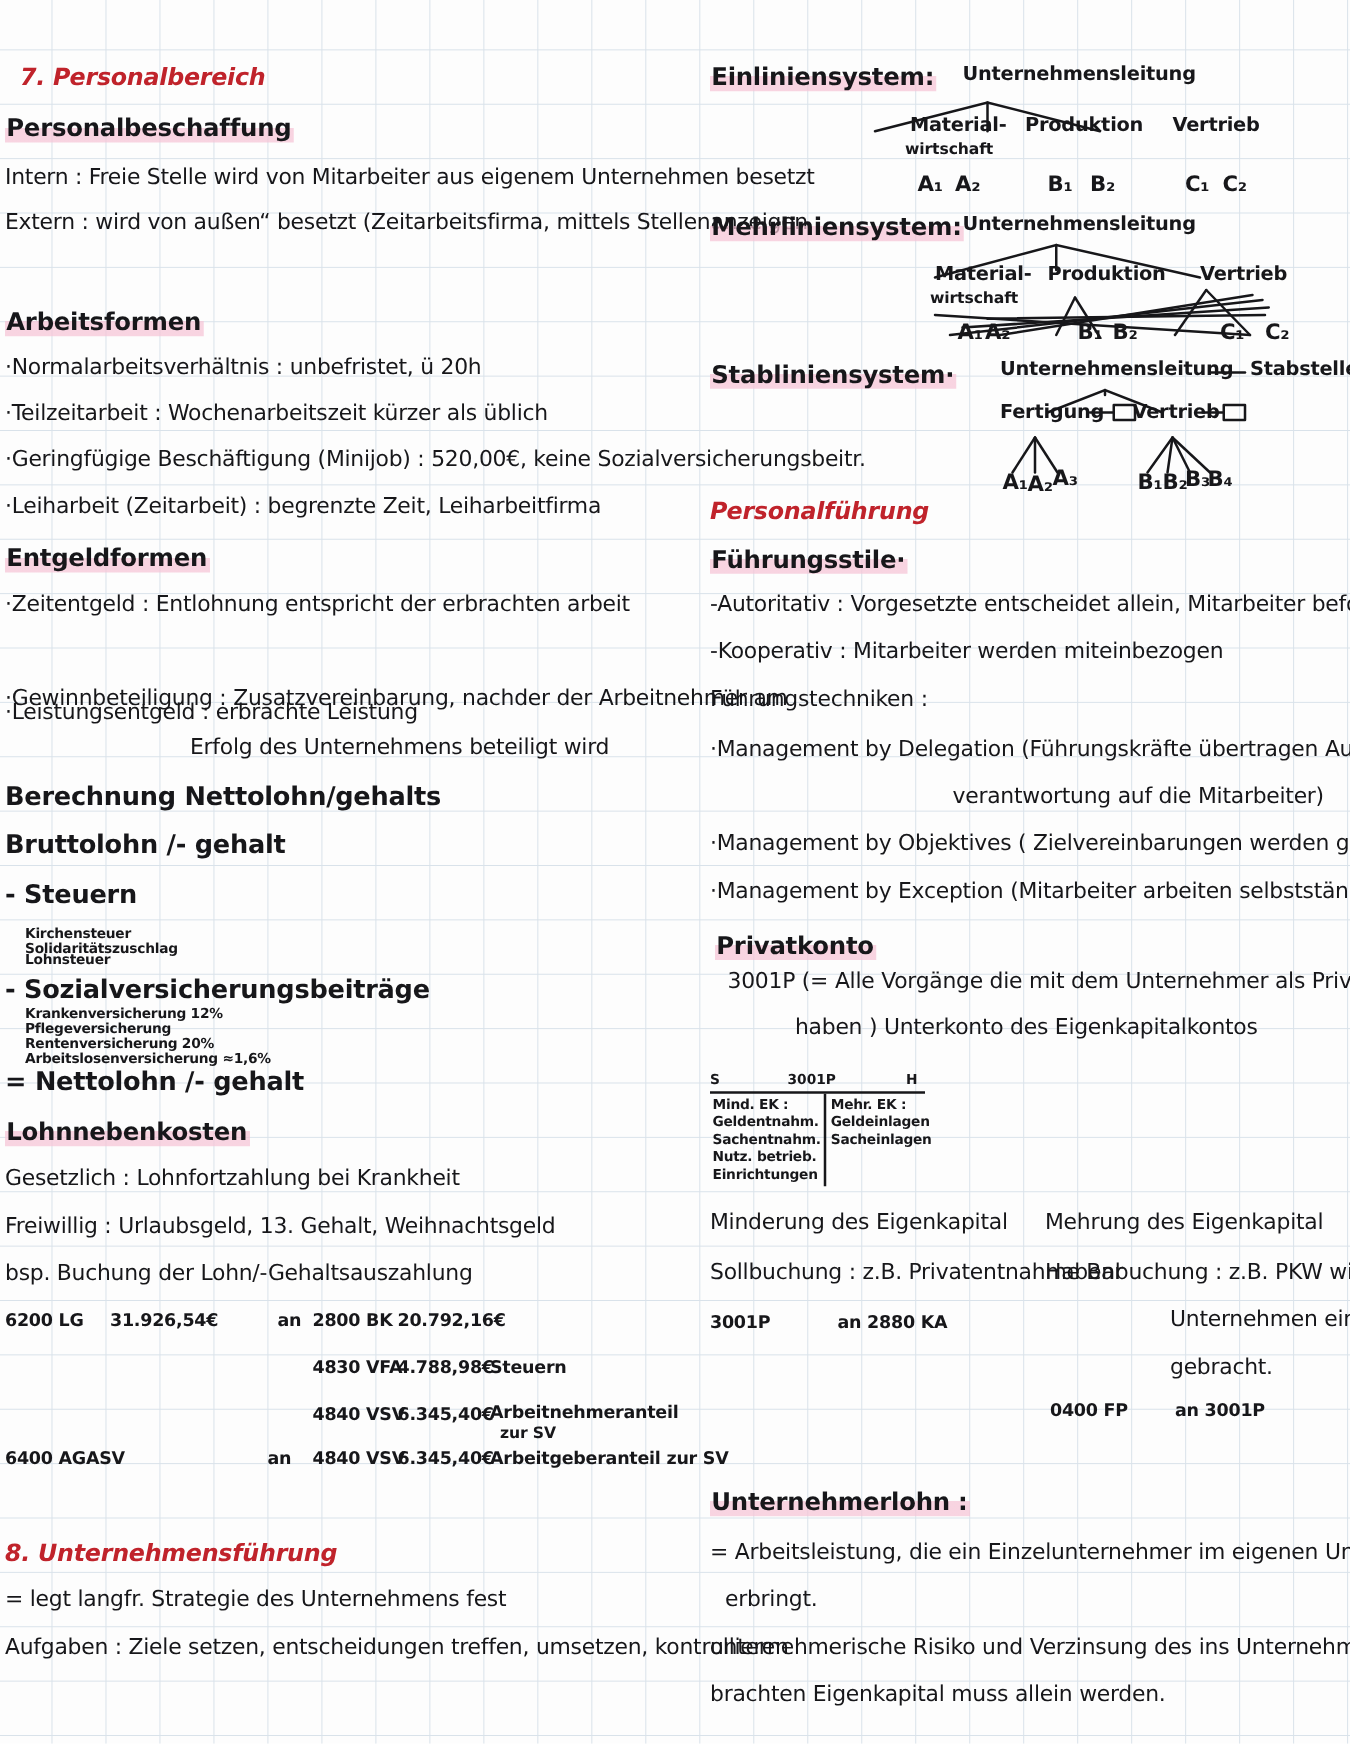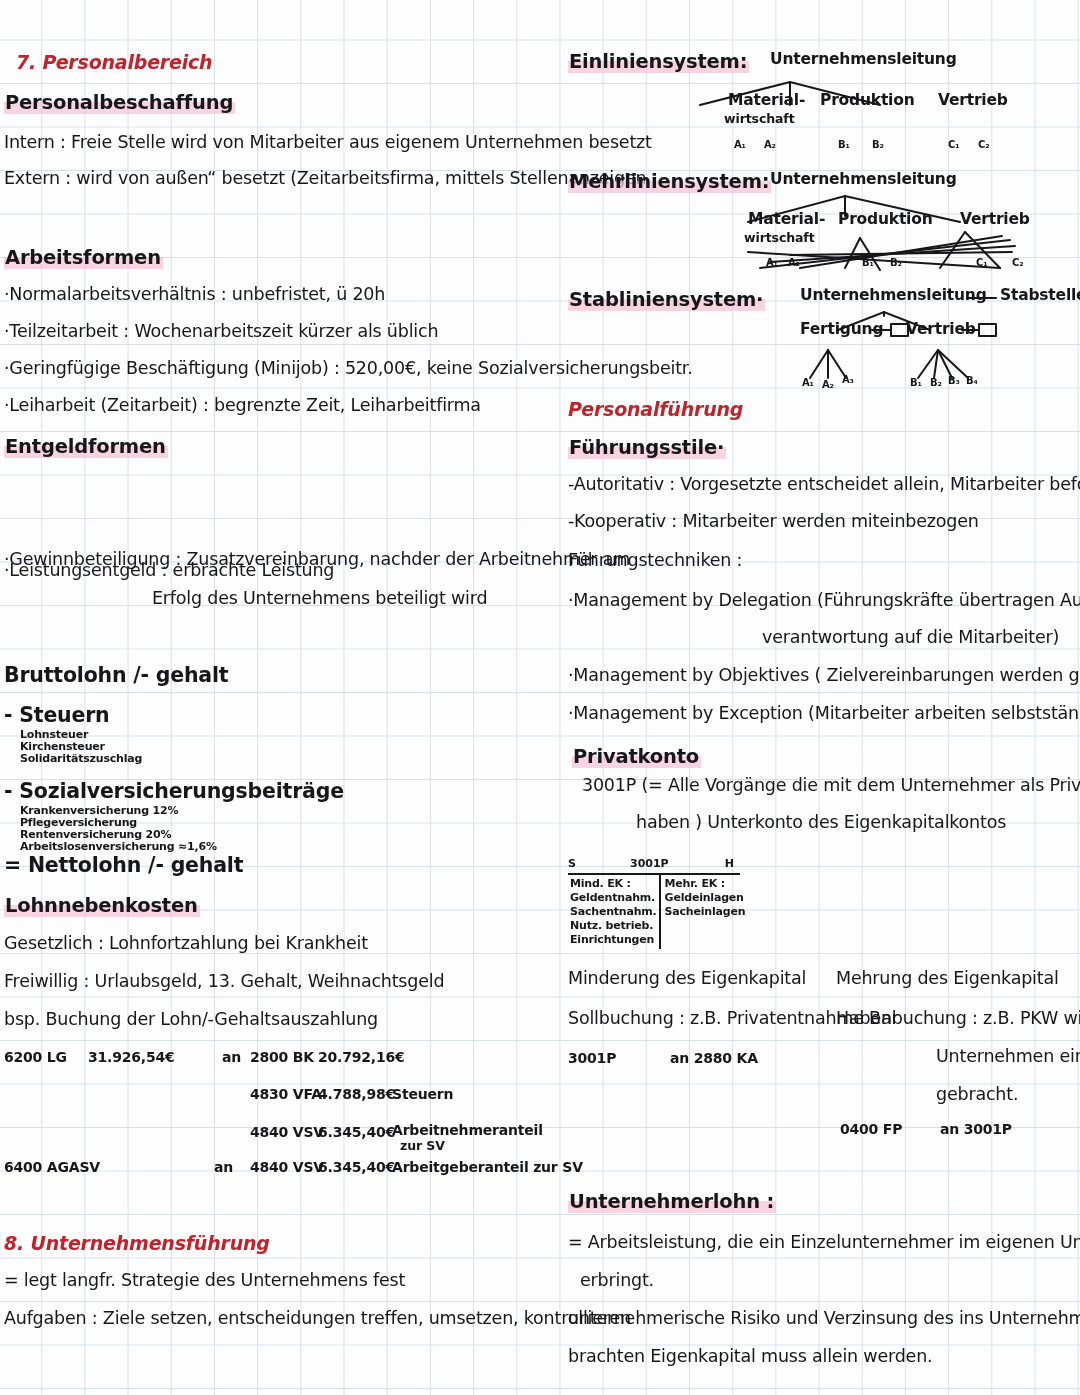--- a/index.html
+++ b/index.html
@@ -42,21 +42,21 @@
     color: #c0232b;
     font-size: 19px;
     font-weight: 600;
     font-style: italic;
   }
   .big { font-size: 20.5px; font-weight: 600; }
   .tiny { font-size: 12.5px; font-weight: 600; letter-spacing: -0.1px; }
   .mini { font-size: 11px; font-weight: 600; letter-spacing: -0.2px; }
   .sub { font-size: 14px; font-weight: 600; }
   .diagram-node { font-size: 15.5px; font-weight: 600; }
-  .leaf { font-size: 10px; font-weight: 700; }
+  .leaf { font-size: 17px; font-weight: 700; }
   svg.lines {
     position: absolute;
     overflow: visible;
     pointer-events: none;
   }
   svg.lines path, svg.lines line {
     stroke: #17171a;
     stroke-width: 2;
     fill: none;
     stroke-linecap: round;
@@ -93,28 +93,30 @@
 
   <div class="t head" style="left:4px; top:248px;"><span class="hl">Arbeitsformen</span></div>
 
   <div class="t body-txt" style="left:4px; top:286px;">·Normalarbeitsverhältnis : unbefristet, ü 20h</div>
   <div class="t body-txt" style="left:4px; top:323px;">·Teilzeitarbeit : Wochenarbeitszeit kürzer als üblich</div>
   <div class="t body-txt" style="left:4px; top:360px;">·Geringfügige Beschäftigung (Minijob)  : 520,00€, keine Sozialversicherungsbeitr.</div>
   <div class="t body-txt" style="left:4px; top:397px;">·Leiharbeit (Zeitarbeit) : begrenzte Zeit, Leiharbeitfirma</div>
 
   <div class="t head" style="left:4px; top:437px;"><span class="hl">Entgeldformen</span></div>
 
+  <div class="t body-txt" style="left:4px; top:476px;">·Zeitentgeld : Entlohnung entspricht der erbrachten arbeit</div>
   <div class="t body-txt" style="left:4px; top:514px;margin-top:48px;">·Leistungsentgeld : erbrachte Leistung</div>
   <div class="t body-txt" style="left:4px; top:551px;">·Gewinnbeteiligung : Zusatzvereinbarung, nachder der Arbeitnehmer am</div>
   <div class="t body-txt" style="left:152px; top:590px;">Erfolg des Unternehmens beteiligt wird</div>
 
+  <div class="t big" style="left:4px; top:627px;">Berechnung Nettolohn/gehalts</div>
   <div class="t big" style="left:4px; top:665px;">Bruttolohn /- gehalt</div>
 
   <div class="t big" style="left:4px; top:705px;">- Steuern</div>
-  <div class="t mini" style="left:20px; top:729px;">Lohnsteuer</div>
+  <div class="t mini" style="left:20px; top:762px;">Lohnsteuer</div>
   <div class="t mini" style="left:20px; top:741px;">Kirchensteuer</div>
   <div class="t mini" style="left:20px; top:753px;">Solidaritätszuschlag</div>
 
   <div class="t big" style="left:4px; top:781px;">- Sozialversicherungsbeiträge</div>
   <div class="t mini" style="left:20px; top:805px;">Krankenversicherung 12%</div>
   <div class="t mini" style="left:20px; top:817px;">Pflegeversicherung</div>
   <div class="t mini" style="left:20px; top:829px;">Rentenversicherung 20%</div>
   <div class="t mini" style="left:20px; top:841px;">Arbeitslosenversicherung ≈1,6%</div>
   <div class="t big" style="left:4px; top:855px;">= Nettolohn /- gehalt</div>
 

